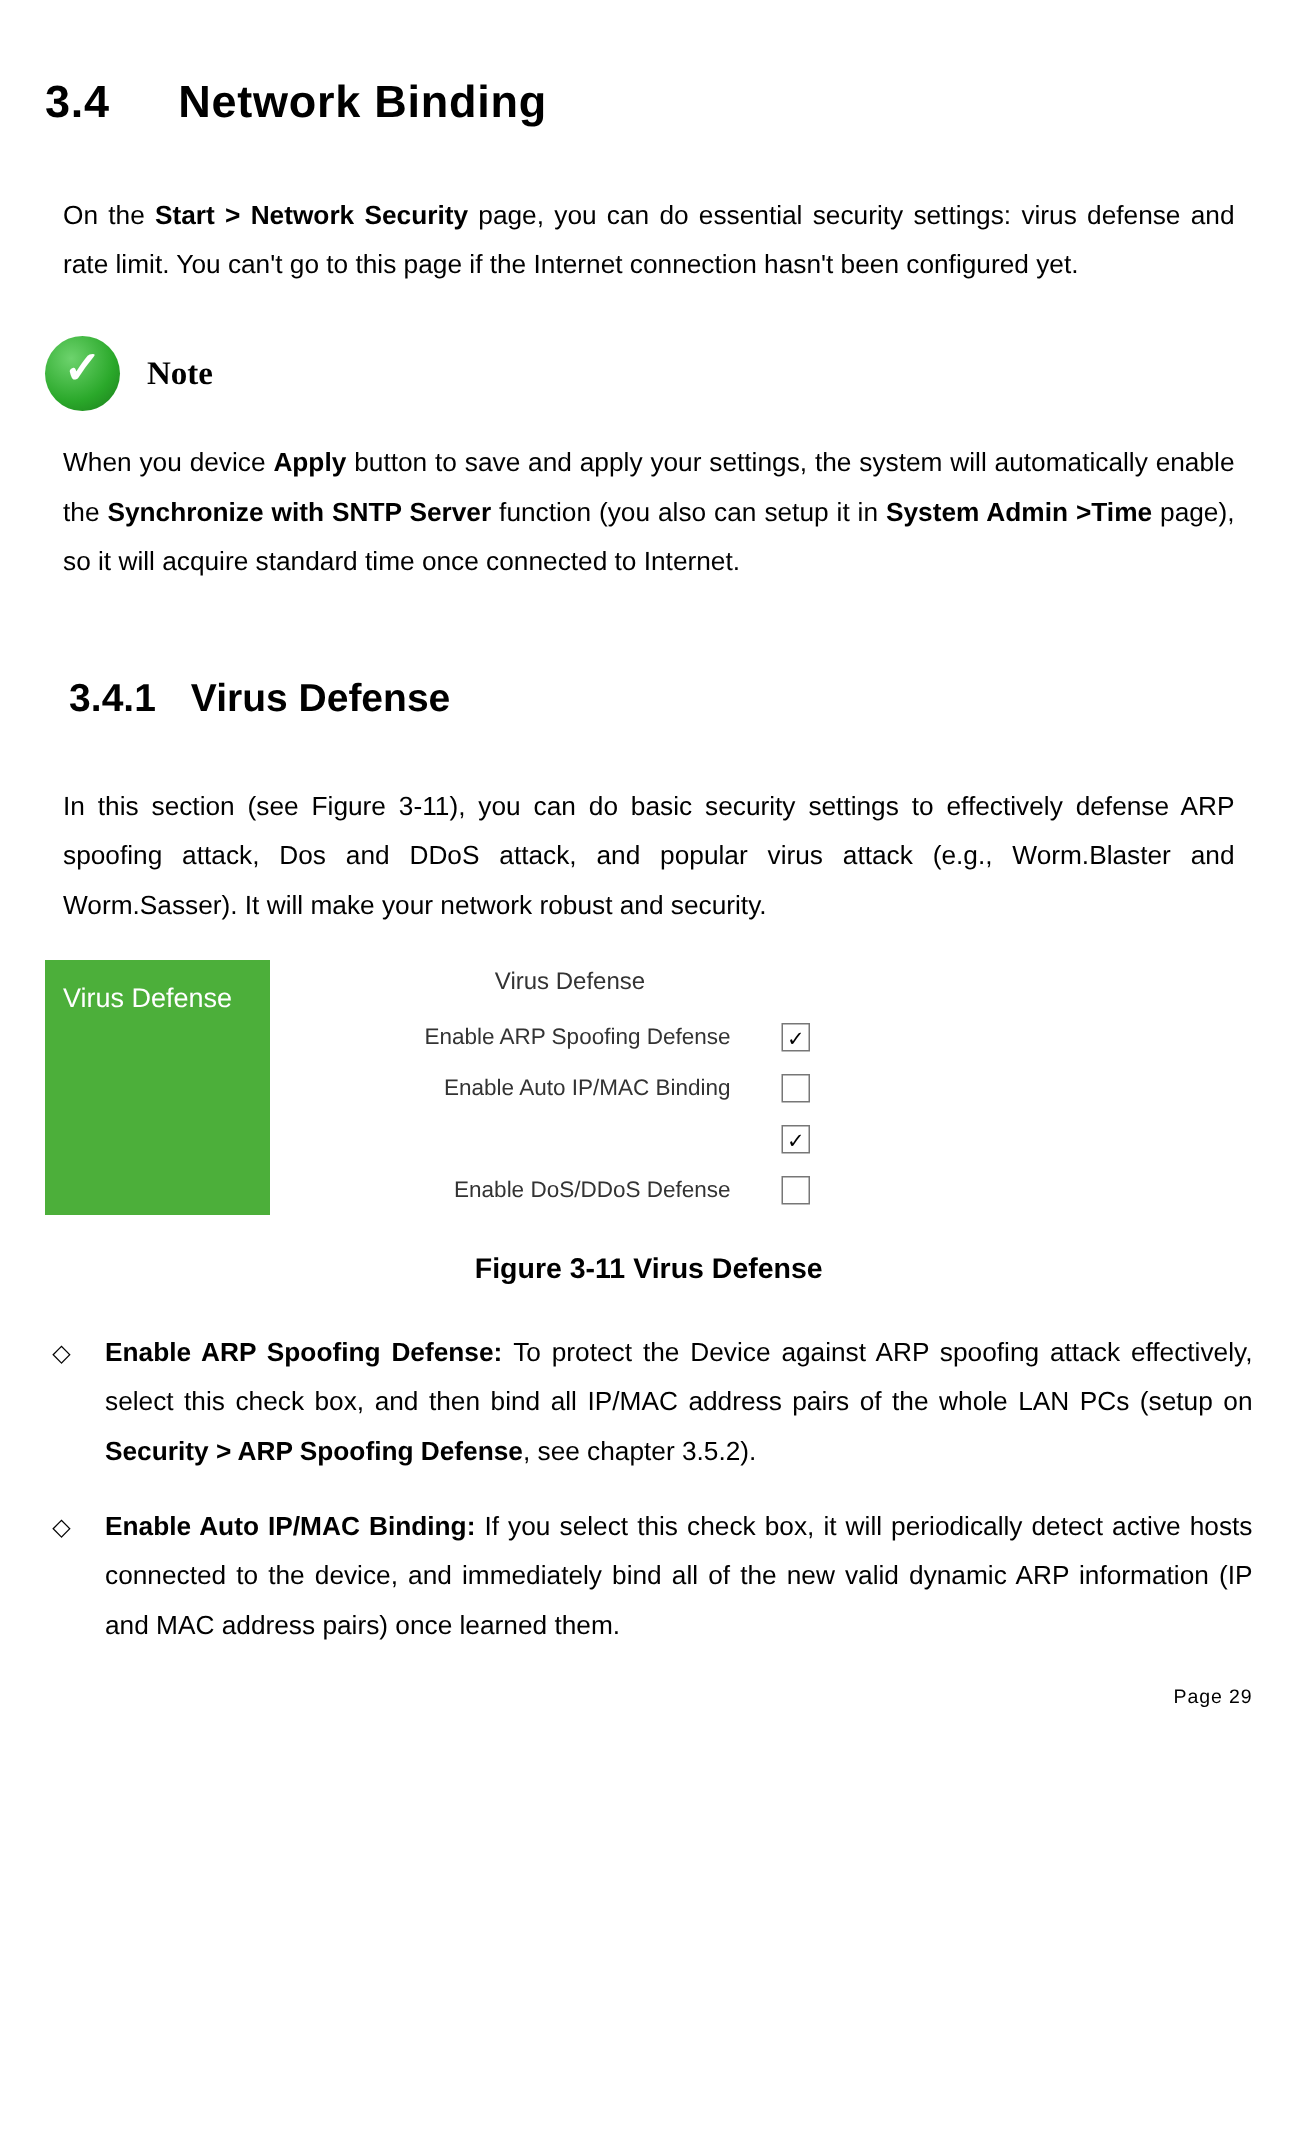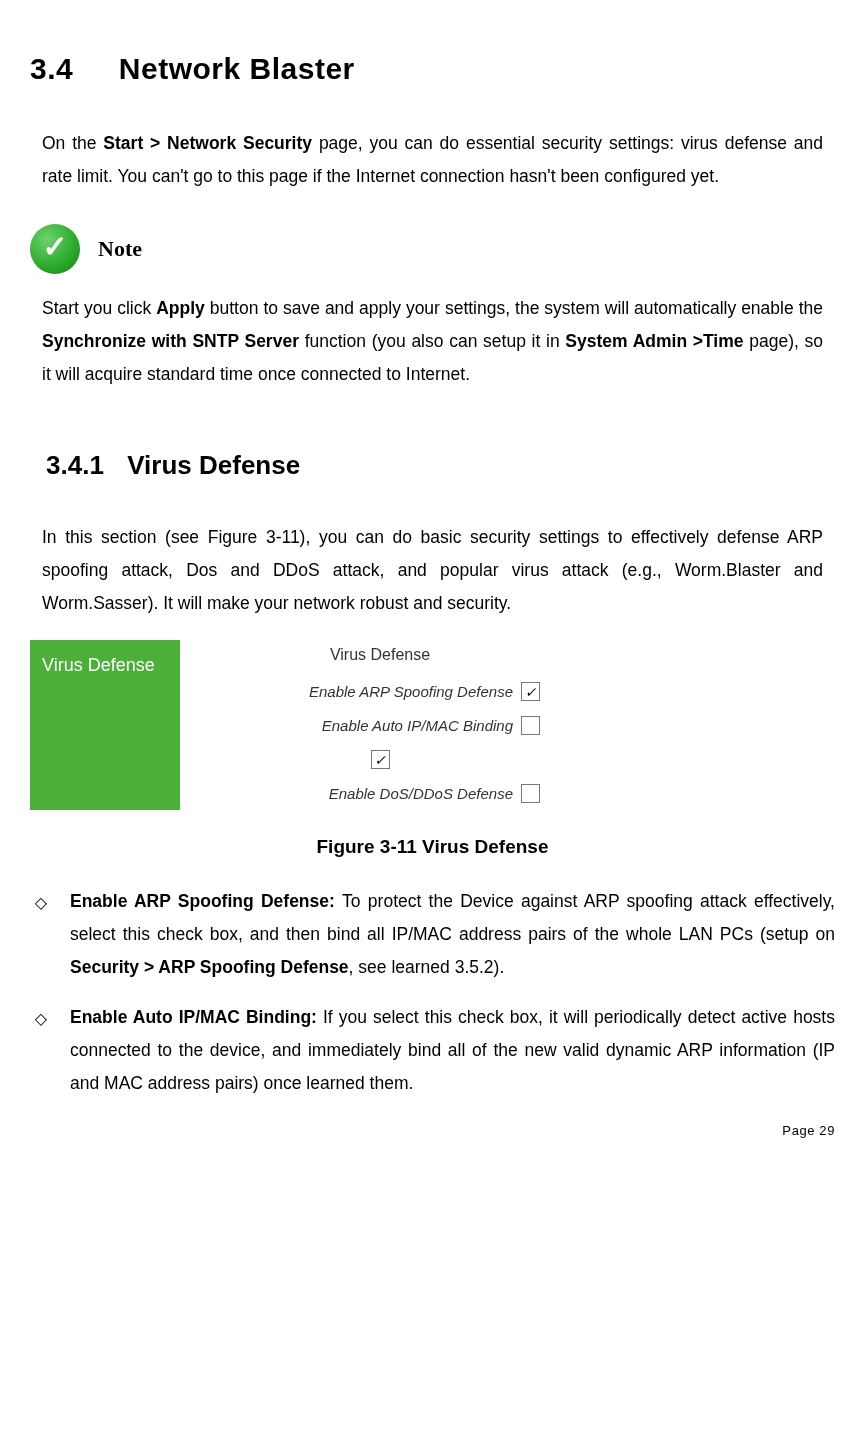--- a/index.html
+++ b/index.html
@@ -94,26 +94,25 @@
     }
     .vd-title {
       text-align: center;
       font-size: 16px;
       color: #333;
       padding-bottom: 4px;
     }
     .vd-row {
       display: flex;
       align-items: center;
-      justify-content: center;
-      gap: 8px;
+      justify-content: flex-end;
+      gap: 34px;
       height: 34px;
       font-size: 15px;
       color: #333;
-      font-style: italic;
     }
     .vd-row .lbl {
       text-align: right;
       flex: 1;
       white-space: nowrap;
     }
     .checkbox {
       width: 17px;
       height: 17px;
       border: 1.5px solid #777;
@@ -152,34 +151,34 @@
       font-size: 13px;
       margin-top: 19px;
       letter-spacing: 0.6px;
     }
   </style>
 </head>
 <body>
 
 <h1>
   <span class="section-num">3.4</span>
-  <span>Network Blaster</span>
+  <span>Network Binding</span>
 </h1>
 
 <p class="body">
   <span>On the </span><span class="bold">Start &gt; Network Security</span><span> page, you can do essential security settings: virus defense and rate limit. You can't go to this page if the Internet connection hasn't been configured yet.</span>
 </p>
 
 <div class="note-row">
   <span class="note-icon"></span>
   <span class="note-label">Note</span>
 </div>
 
 <p class="body">
-  <span>Start you click </span><span class="bold">Apply</span><span> button to save and apply your settings, the system will automatically enable the </span><span class="bold">Synchronize with SNTP Server</span><span> function (you also can setup it in </span><span class="bold">System Admin &gt;Time</span><span> page), so it will acquire standard time once connected to Internet.</span>
+  <span>When you device </span><span class="bold">Apply</span><span> button to save and apply your settings, the system will automatically enable the </span><span class="bold">Synchronize with SNTP Server</span><span> function (you also can setup it in </span><span class="bold">System Admin &gt;Time</span><span> page), so it will acquire standard time once connected to Internet.</span>
 </p>
 
 <h2>
   <span class="subsection-num">3.4.1</span>
   <span>Virus Defense</span>
 </h2>
 
 <p class="body">In this section (see Figure 3-11), you can do basic security settings to effectively defense ARP spoofing attack, Dos and DDoS attack, and popular virus attack (e.g., Worm.Blaster and Worm.Sasser). It will make your network robust and security.</p>
 
 <div class="figure-row">
@@ -204,21 +203,21 @@
       <span class="checkbox"></span>
     </div>
   </div>
 </div>
 
 <div class="figure-caption">Figure 3-11 Virus Defense</div>
 
 <div class="bullet-block">
   <span class="diamond">◇</span>
   <span class="bullet-text">
-    <span class="bold">Enable ARP Spoofing Defense: </span><span>To protect the Device against ARP spoofing attack effectively, select this check box, and then bind all IP/MAC address pairs of the whole LAN PCs (setup on </span><span class="bold">Security &gt; ARP Spoofing Defense</span><span>, see learned 3.5.2).</span>
+    <span class="bold">Enable ARP Spoofing Defense: </span><span>To protect the Device against ARP spoofing attack effectively, select this check box, and then bind all IP/MAC address pairs of the whole LAN PCs (setup on </span><span class="bold">Security &gt; ARP Spoofing Defense</span><span>, see chapter 3.5.2).</span>
   </span>
 </div>
 
 <div class="bullet-block">
   <span class="diamond">◇</span>
   <span class="bullet-text">
     <span class="bold">Enable Auto IP/MAC Binding: </span><span>If you select this check box, it will periodically detect active hosts connected to the device, and immediately bind all of the new valid dynamic ARP information (IP and MAC address pairs) once learned them.</span>
   </span>
 </div>
 

